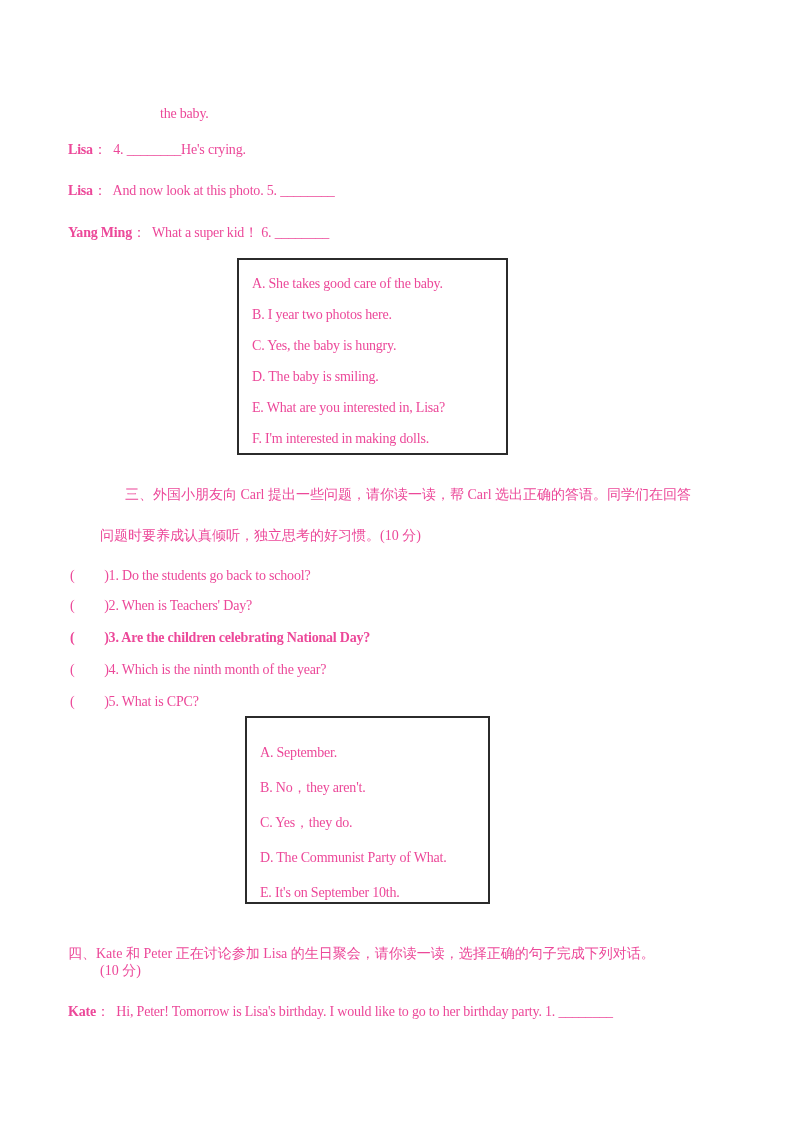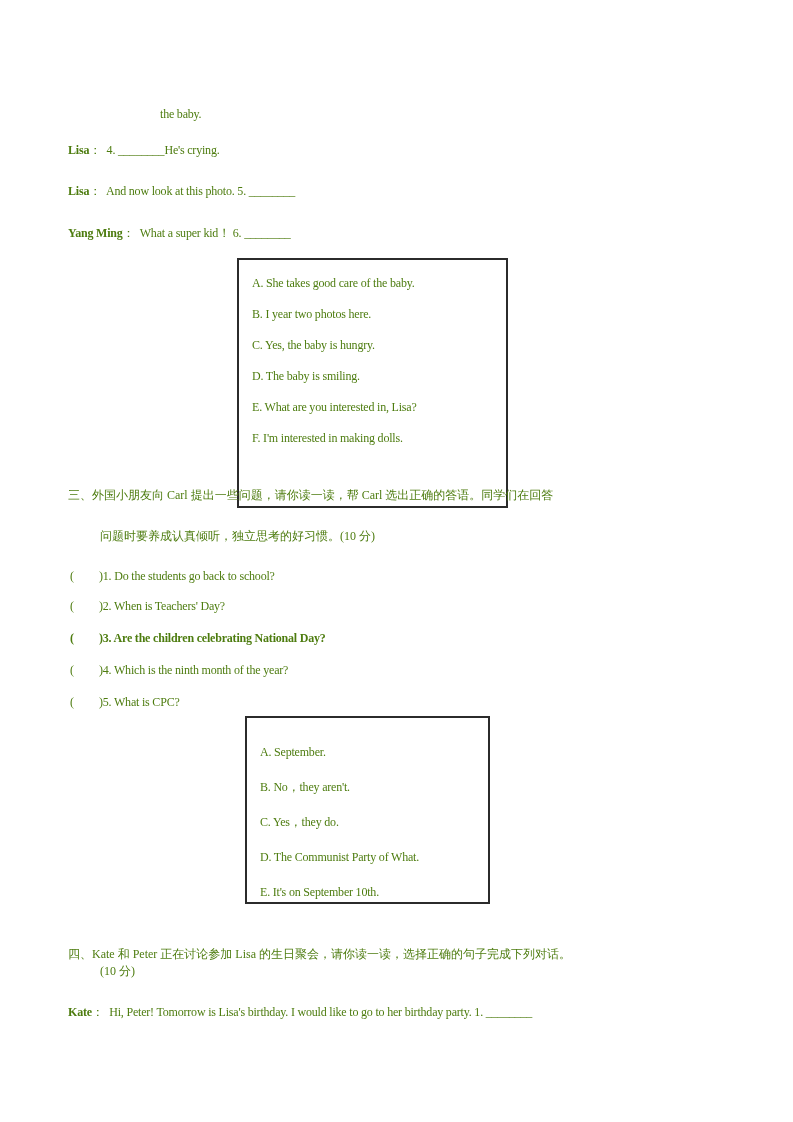--- a/index.html
+++ b/index.html
@@ -2,39 +2,39 @@
 <html><head>
 <meta charset="utf-8">
 <style>
   html, body { margin: 0; padding: 0; background: #ffffff; }
   .page {
     position: relative;
     width: 793px;
     height: 1122px;
     background: #ffffff;
     font-family: "Liberation Serif", "DejaVu Serif", serif;
-    font-size: 12px;
-    color: #4d7c0f;
+    font-size: 14px;
+    color: #ec4899;
     letter-spacing: -0.2px;
     overflow: hidden;
   }
   .abs {
     position: absolute;
     margin: 0;
     white-space: pre-wrap;
     line-height: 24px;
   }
   .speaker { font-weight: bold; }
   .options-box {
     position: absolute;
     border: 2px solid #2b2b2b;
     box-sizing: border-box;
     background: #ffffff;
   }
-  .box-one { left: 237px; top: 258px; width: 271px; height: 250px; padding: 8px 0 0 13px; }
+  .box-one { left: 237px; top: 258px; width: 271px; height: 197px; padding: 8px 0 0 13px; }
   .box-one .option { line-height: 31px; white-space: pre-wrap; }
   .box-two { left: 245px; top: 716px; width: 245px; height: 188px; padding: 17px 0 0 13px; }
   .box-two .option { line-height: 35px; white-space: pre-wrap; }
   .cjk { letter-spacing: 0; }
 </style>
 </head>
 <body>
 
 <div class="page">
 
@@ -48,21 +48,21 @@
 
   <div class="options-box box-one">
     <div class="option">A. She takes good care of the baby.</div>
     <div class="option">B. I year two photos here.</div>
     <div class="option">C. Yes, the baby is hungry.</div>
     <div class="option">D. The baby is smiling.</div>
     <div class="option">E. What are you interested in, Lisa?</div>
     <div class="option">F. I'm interested in making dolls.</div>
   </div>
 
-  <p class="abs cjk" style="left:68px; top:483px; width:680px;">三、外国小朋友向 Carl 提出一些问题，请你读一读，帮 Carl 选出正确的答语。同学们在回答</p>
+  <p class="abs cjk" style="left:68px; top:483px; width:680px;text-align:center;">三、外国小朋友向 Carl 提出一些问题，请你读一读，帮 Carl 选出正确的答语。同学们在回答</p>
 
   <p class="abs cjk" style="left:100px; top:524px; width:648px;">问题时要养成认真倾听，独立思考的好习惯。(10 分)</p>
 
   <p class="abs" style="left:70px; top:564px;">(         )1. Do the students go back to school?</p>
   <p class="abs" style="left:70px; top:594px;">(         )2. When is Teachers' Day?</p>
   <p class="abs" style="left:70px; top:626px;font-weight:bold;">(         )3. Are the children celebrating National Day?</p>
   <p class="abs" style="left:70px; top:658px;">(         )4. Which is the ninth month of the year?</p>
   <p class="abs" style="left:70px; top:690px;">(         )5. What is CPC?</p>
 
   <div class="options-box box-two">

